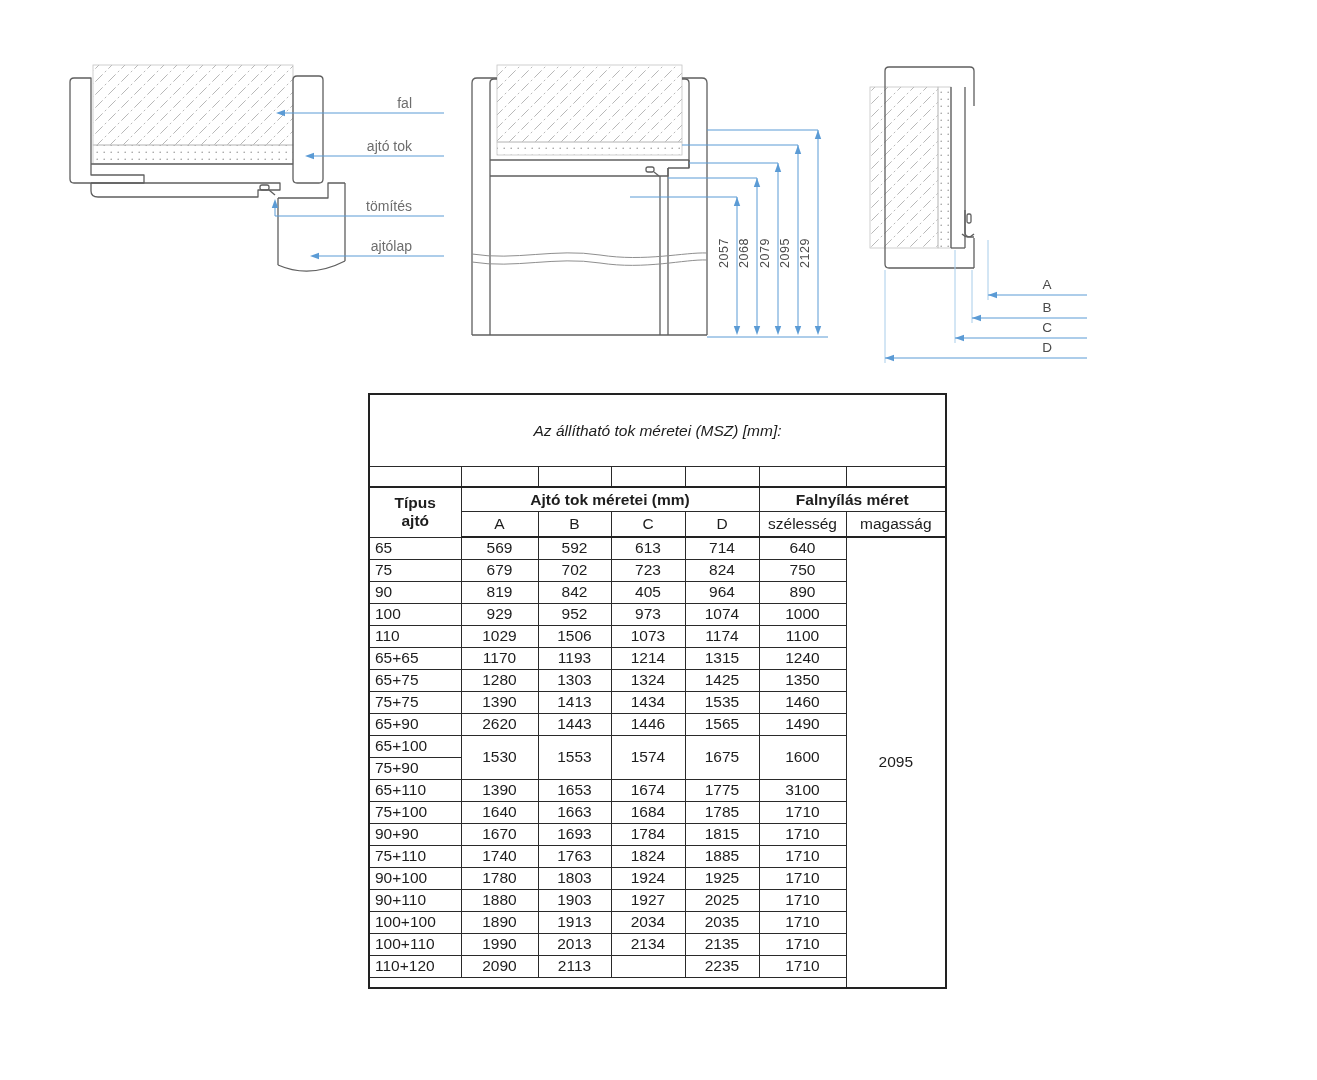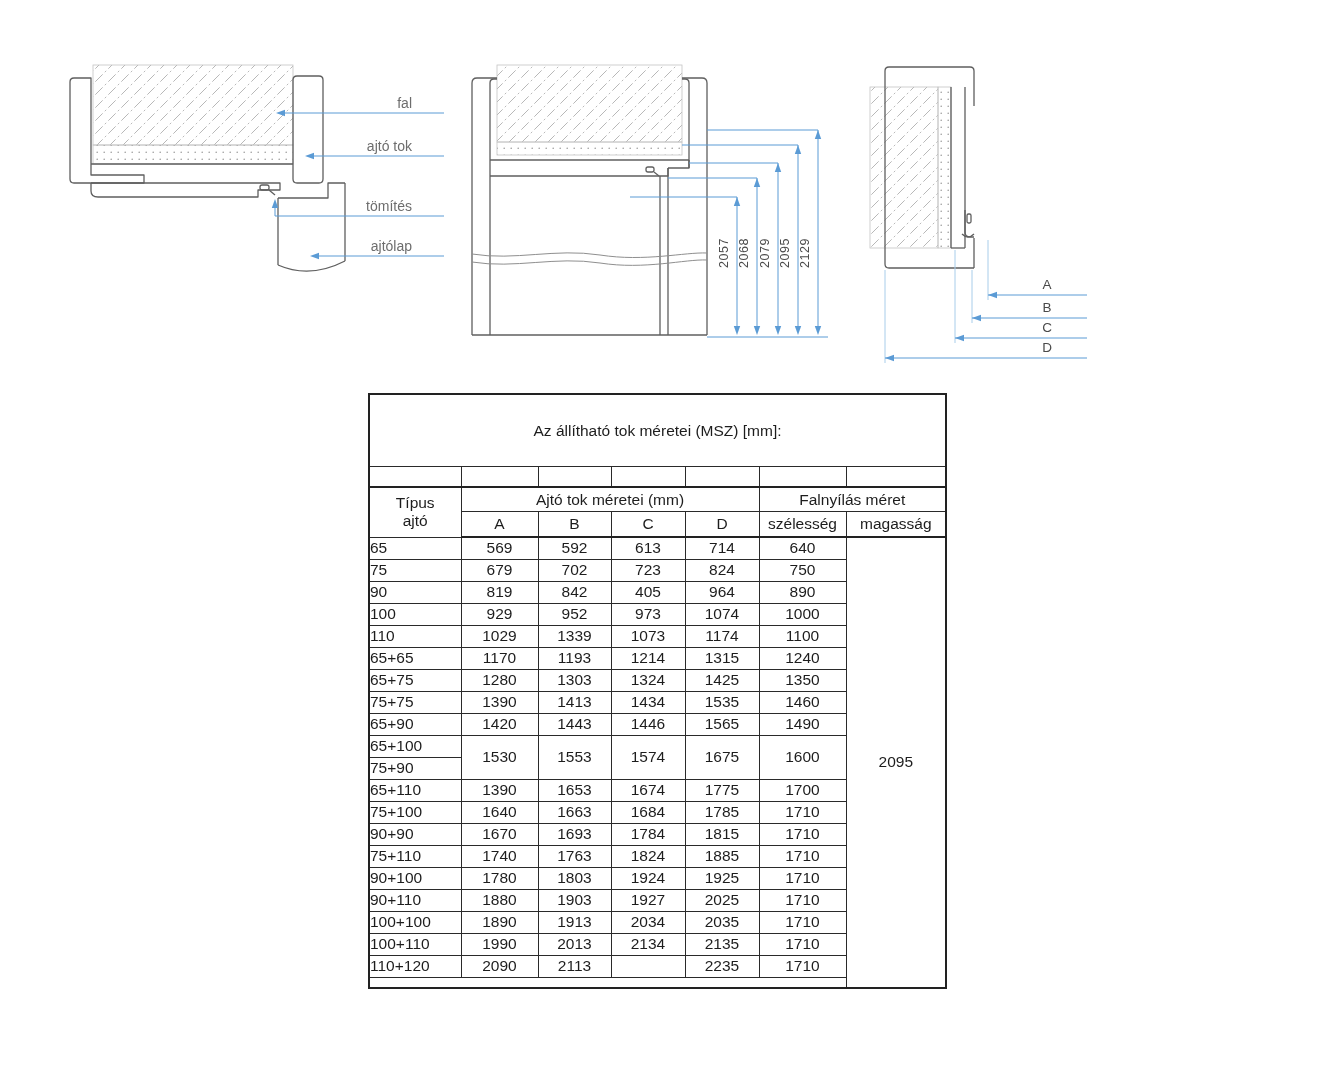--- a/index.html
+++ b/index.html
@@ -12,27 +12,27 @@
   svg text{font-family:"Liberation Sans",sans-serif;}
   .lbl{font-size:14px;fill:#6d6d6d;}
   .dimnum{font-size:12.5px;fill:#4a4a4a;letter-spacing:0.5px;}
   .abcd{font-size:13.5px;fill:#4a4a4a;}
 
   table.dtable{position:absolute;left:368px;top:393px;width:577px;
     border-collapse:collapse;table-layout:fixed;
     border:2px solid #222;color:#1d1d1d;}
   table.dtable td{border:1px solid #2a2a2a;text-align:center;vertical-align:middle;
     font-size:15.5px;padding:0;overflow:hidden;white-space:nowrap;}
-  td.title-cell{height:71px;font-size:21.5px;border-bottom:1px solid #2a2a2a;}
+  td.title-cell{height:71px;font-size:21.5px;border-bottom:1px solid #2a2a2a;font-style:italic;}
   tr.row-empty td{height:19px;border-bottom:2px solid #222;}
-  tr.grouphead td{height:23px;font-weight:normal;}
+  tr.grouphead td{height:23px;font-weight:bold;}
   tr.subhead td{height:24px;border-bottom:2px solid #222;}
   td.tipus-head{font-weight:bold;line-height:1.15;}
   tr.data-row{height:22px;}
-  tr.data-row td:first-child{text-align:left;}
+  tr.data-row td:first-child{text-align:left;padding-left:5px;}
   td.col-mag{text-align:center;}
   tr.sliver-row td{height:9px;border-top:1px solid #2a2a2a;}
 </style>
 </head>
 <body>
 
 <div class="canvas">
 
   <svg class="diag diag-left" width="390" height="250" viewBox="0 0 390 250">
     <defs>
@@ -279,21 +279,21 @@
           <td>100</td>
           <td>929</td>
           <td>952</td>
           <td>973</td>
           <td>1074</td>
           <td>1000</td>
         </tr>
         <tr class="data-row">
           <td>110</td>
           <td>1029</td>
-          <td>1339</td>
+          <td>1506</td>
           <td>1073</td>
           <td>1174</td>
           <td>1100</td>
         </tr>
         <tr class="data-row">
           <td>65+65</td>
           <td>1170</td>
           <td>1193</td>
           <td>1214</td>
           <td>1315</td>
@@ -310,21 +310,21 @@
         <tr class="data-row">
           <td>75+75</td>
           <td>1390</td>
           <td>1413</td>
           <td>1434</td>
           <td>1535</td>
           <td>1460</td>
         </tr>
         <tr class="data-row">
           <td>65+90</td>
-          <td>1420</td>
+          <td>2620</td>
           <td>1443</td>
           <td>1446</td>
           <td>1565</td>
           <td>1490</td>
         </tr>
         <tr class="data-row">
           <td>65+100</td>
           <td rowspan="2">1530</td>
           <td rowspan="2">1553</td>
           <td rowspan="2">1574</td>
@@ -333,21 +333,21 @@
         </tr>
         <tr class="data-row">
           <td>75+90</td>
         </tr>
         <tr class="data-row">
           <td>65+110</td>
           <td>1390</td>
           <td>1653</td>
           <td>1674</td>
           <td>1775</td>
-          <td>1700</td>
+          <td>3100</td>
         </tr>
         <tr class="data-row">
           <td>75+100</td>
           <td>1640</td>
           <td>1663</td>
           <td>1684</td>
           <td>1785</td>
           <td>1710</td>
         </tr>
         <tr class="data-row">

